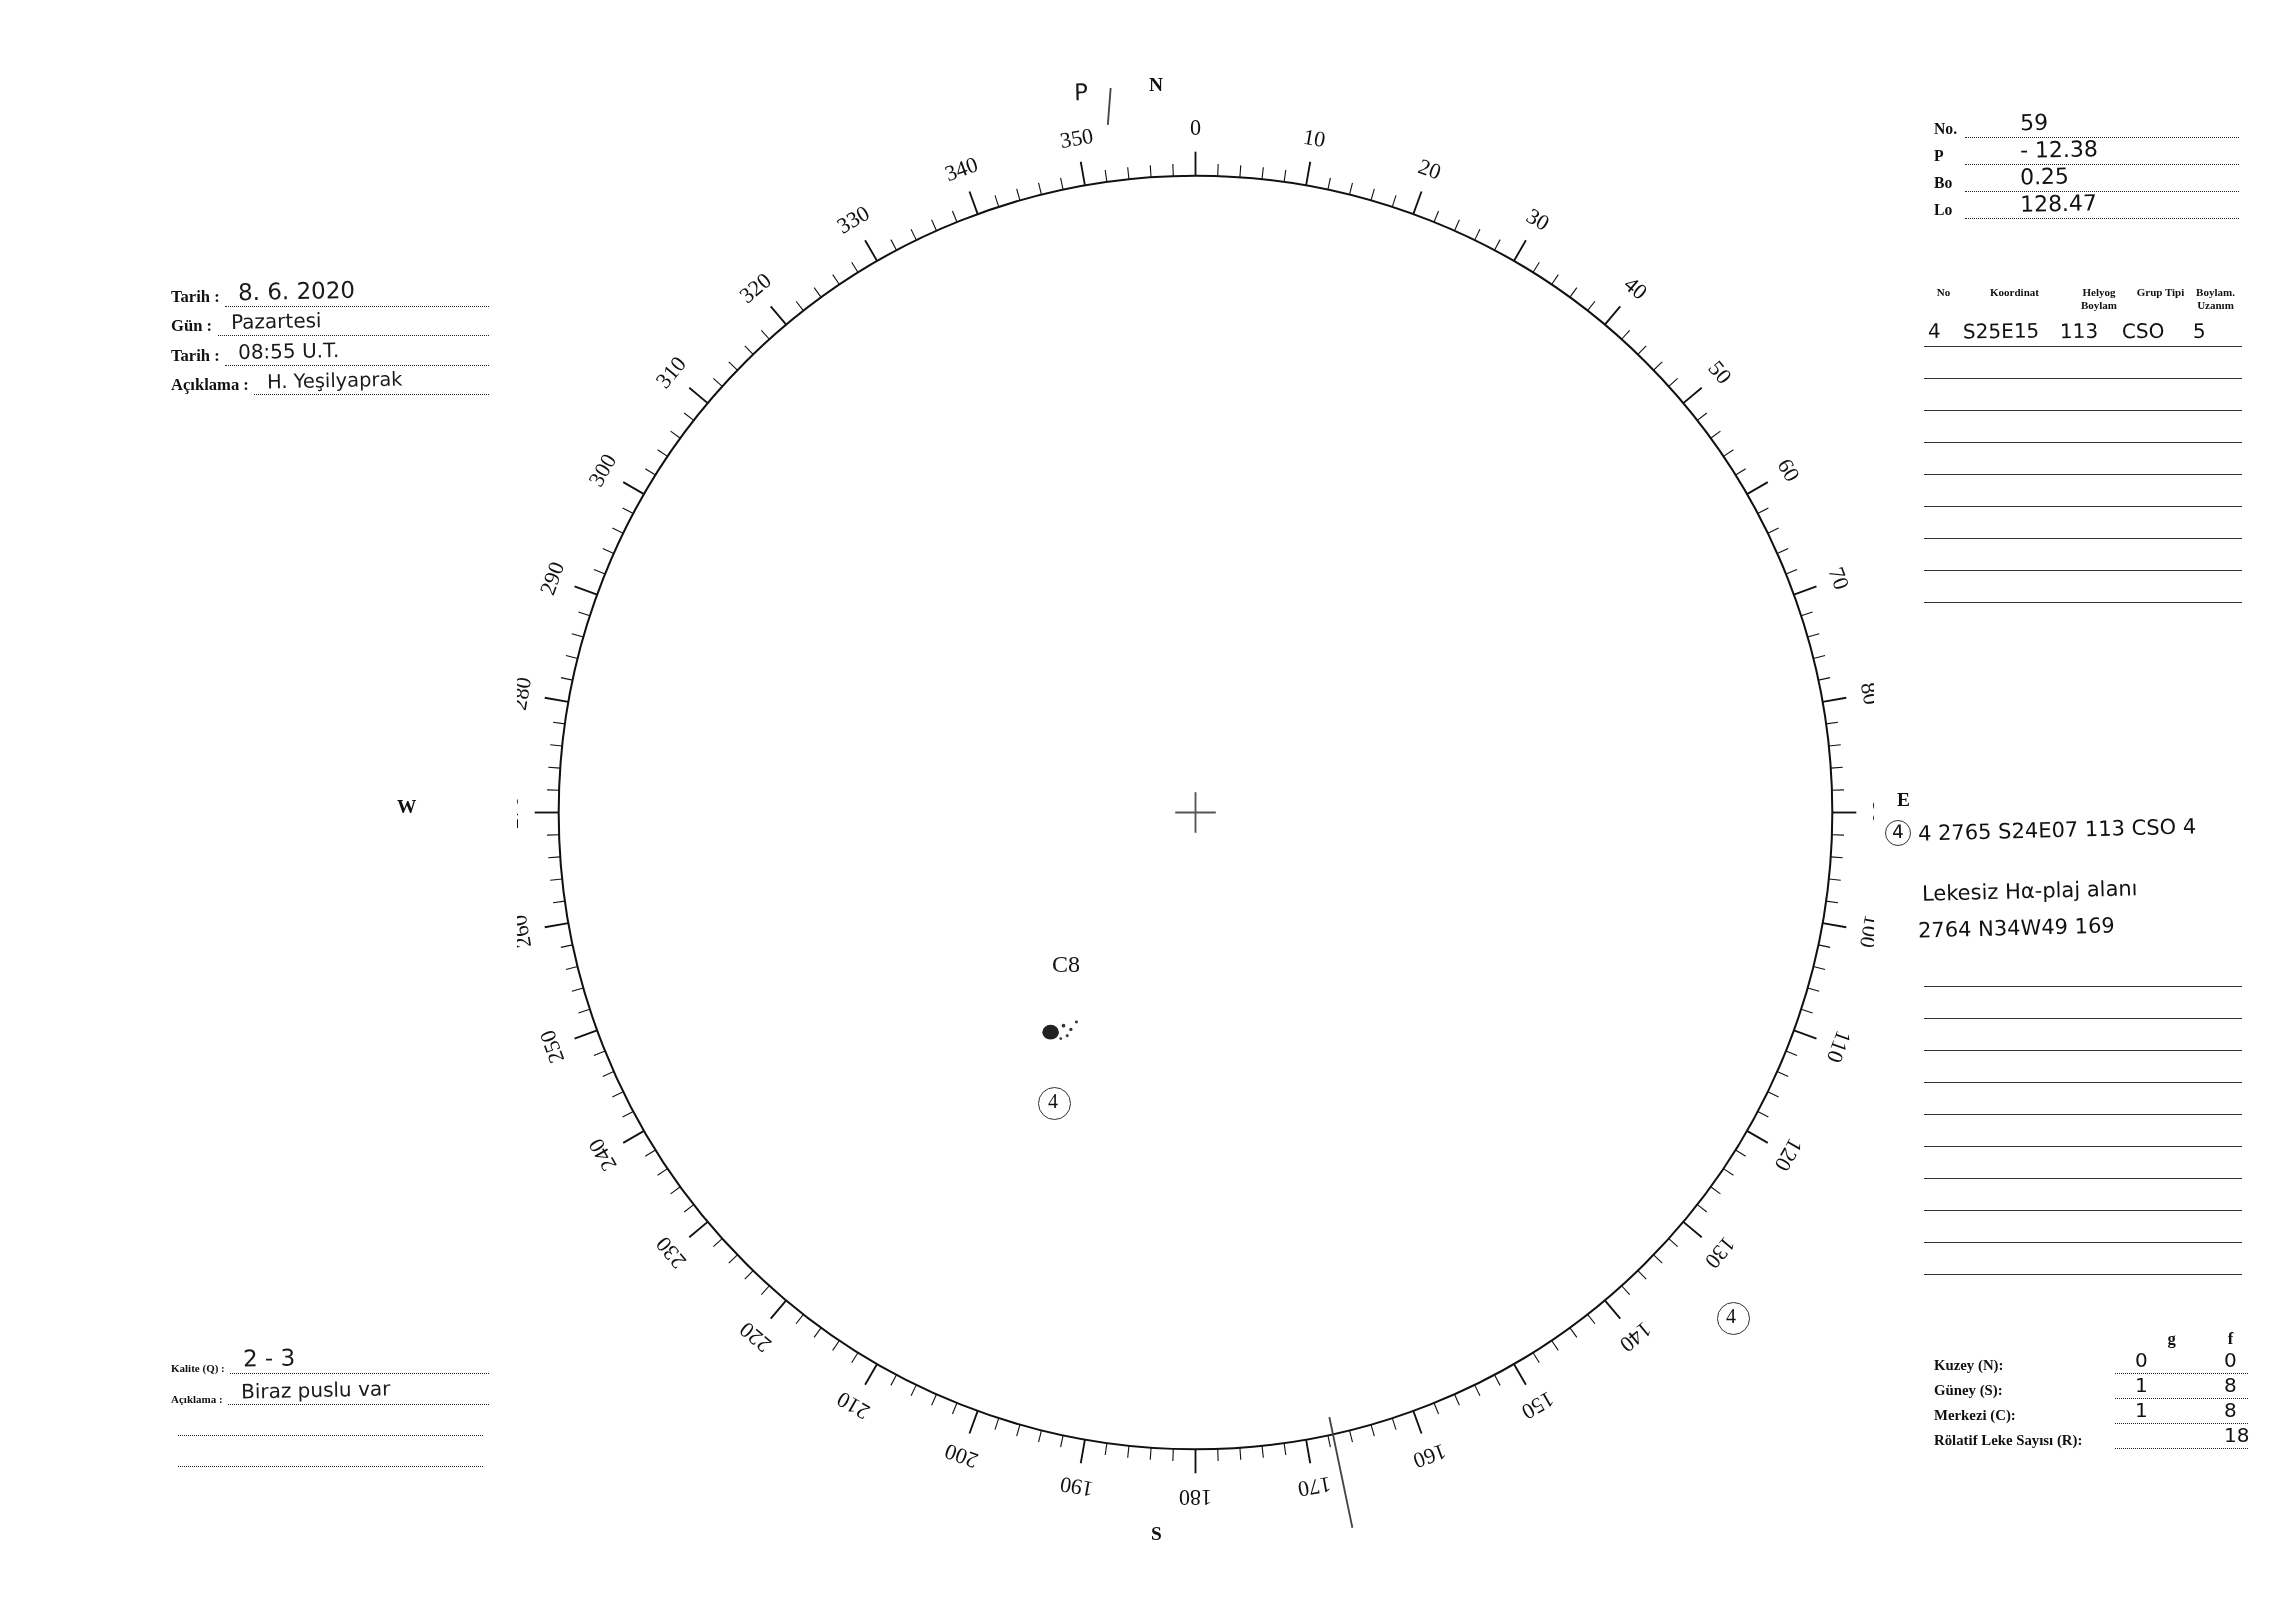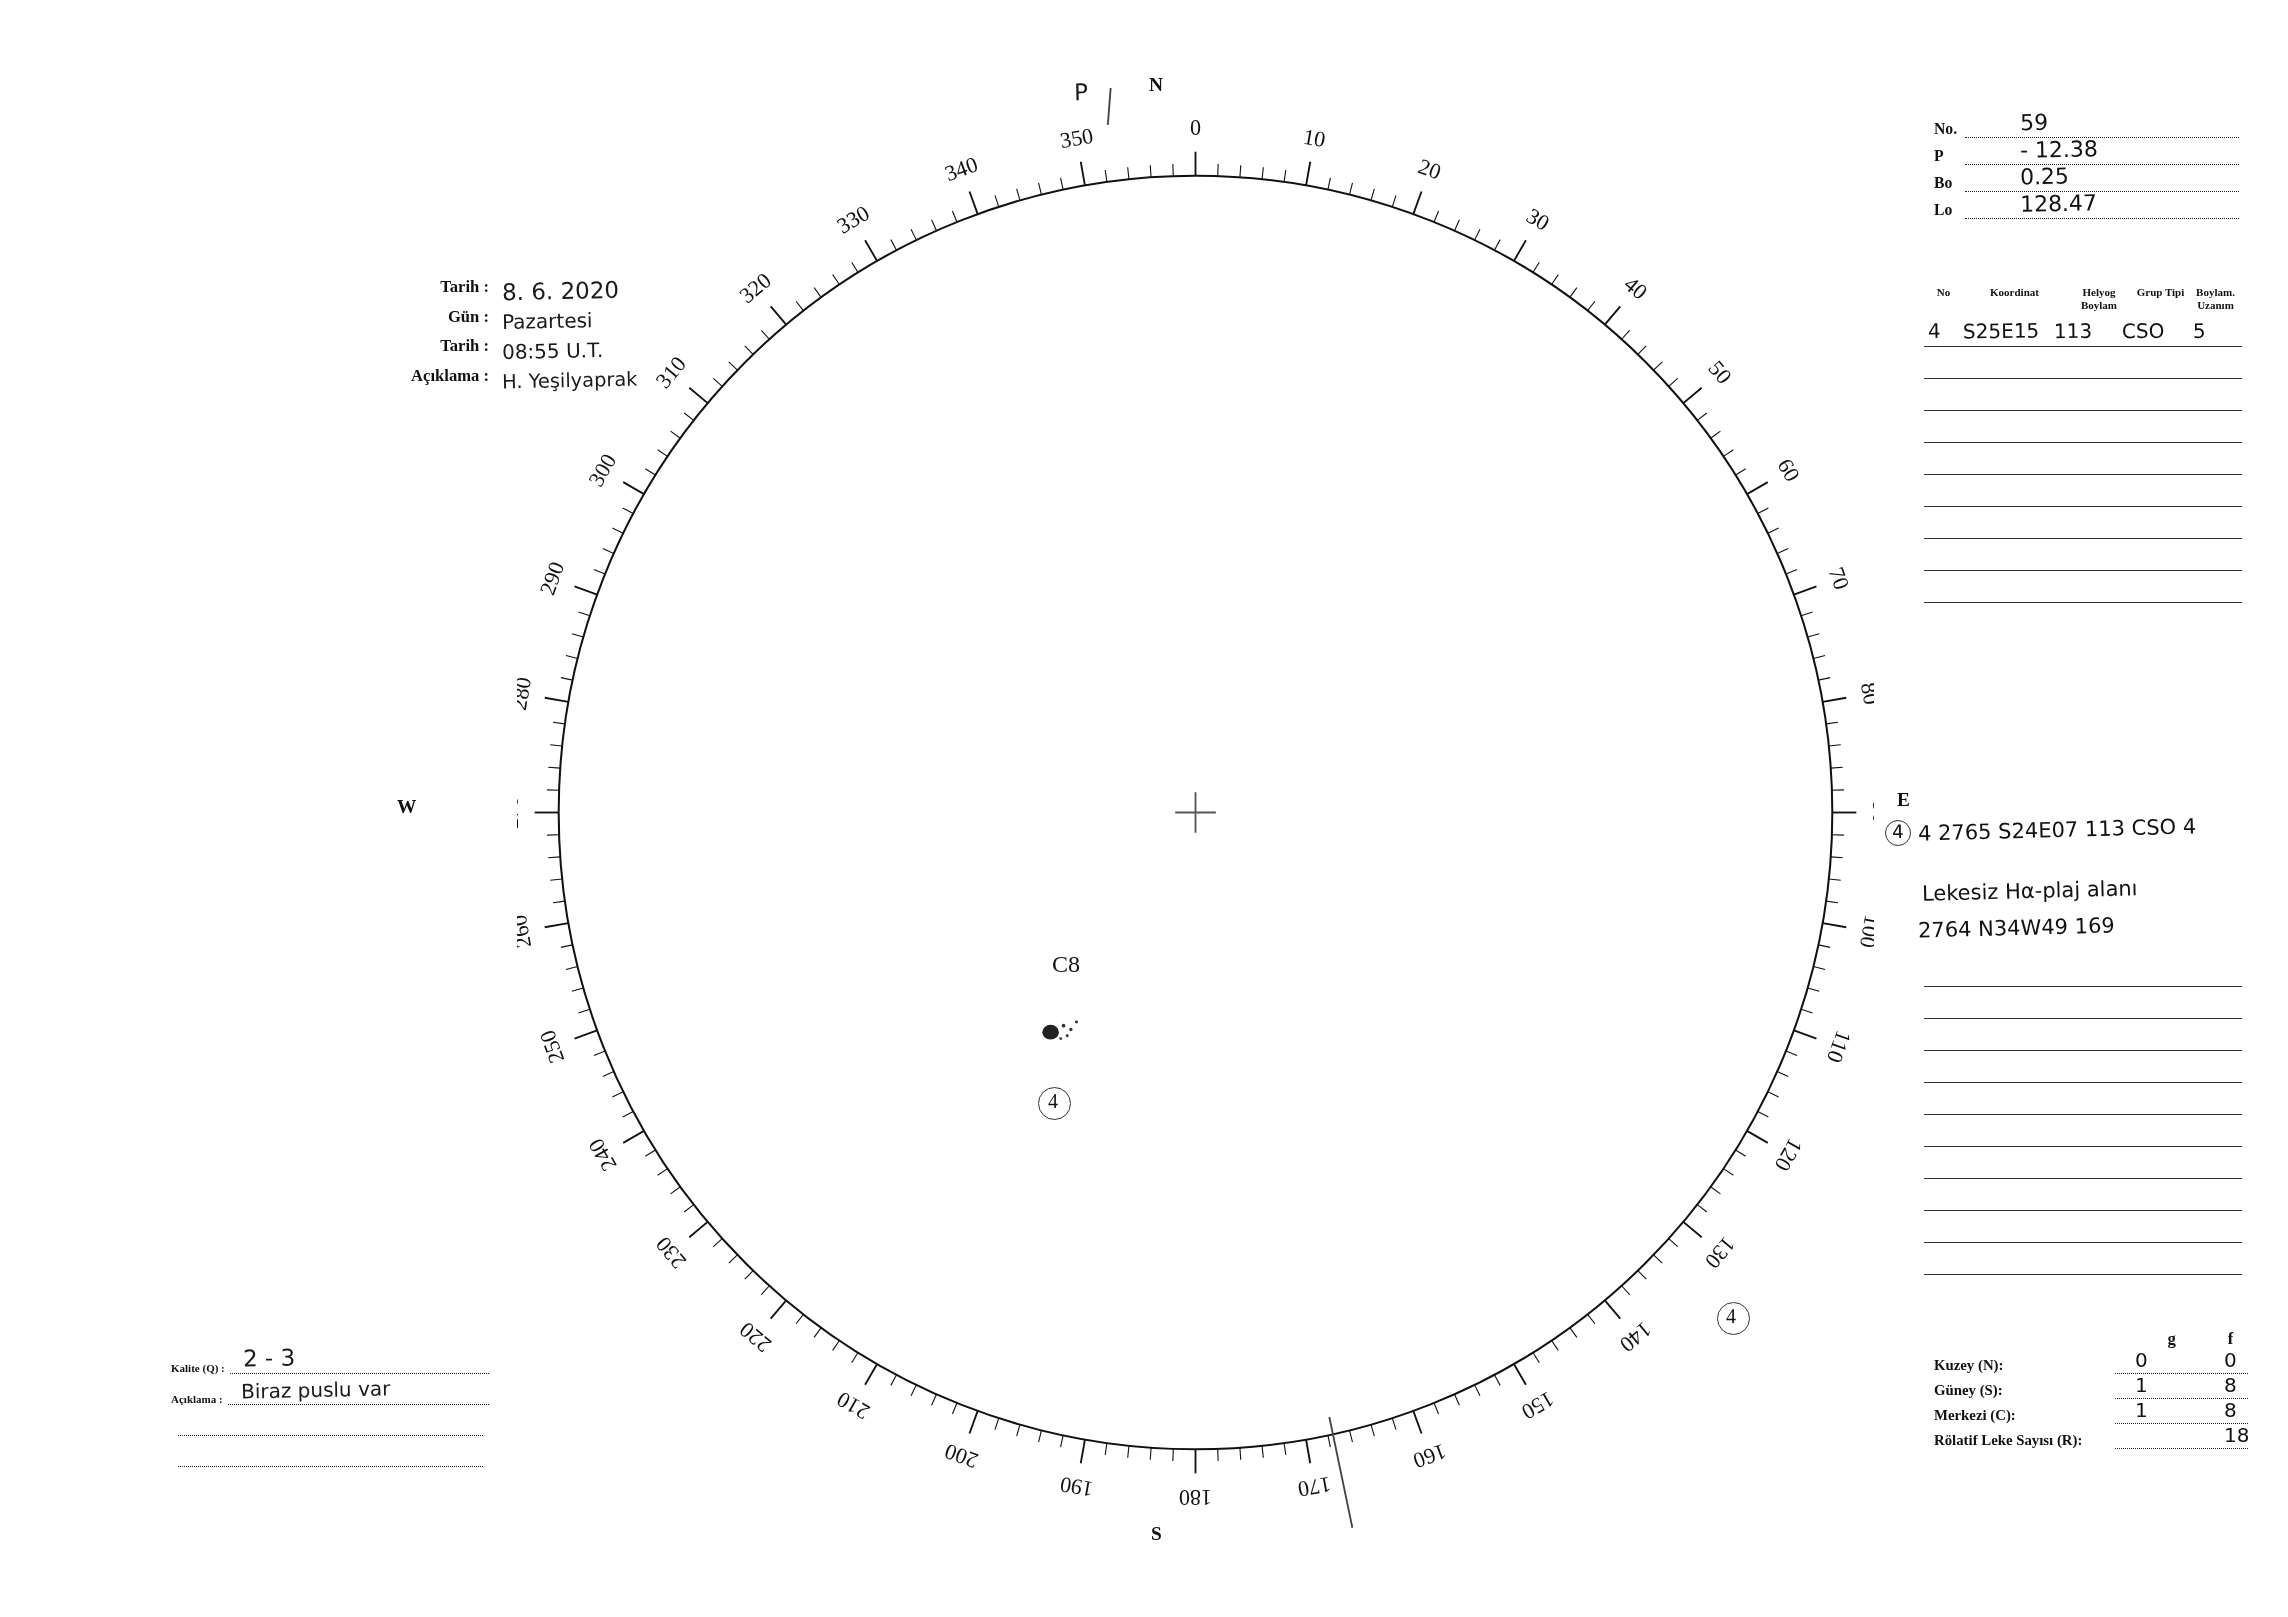--- a/index.html
+++ b/index.html
@@ -8,21 +8,21 @@
 
   
   .hdr{position:absolute;left:138px;top:88px;width:388px;text-align:center;}
   .hdr .l1{font-family:"Liberation Serif",serif;font-weight:bold;font-size:19.4px;letter-spacing:0.3px;}
   .hdr .l2{font-weight:bold;font-size:19.4px;margin-top:3.7px;}
   .hdr .ve{font-size:15.7px;margin-top:2.8px;}
   .hdr .l3{font-weight:bold;font-size:18.5px;margin-top:2.8px;}
   .hdr .title{font-weight:bold;font-size:21px;margin-top:20px;letter-spacing:0.9px;}
 
   .fields{position:absolute;left:171px;top:277px;width:318px;}
-  .frow{display:flex;align-items:flex-end;height:29.5px;flex-direction:column;}
+  .frow{display:flex;align-items:flex-end;height:29.5px;}
   .flabel{font-size:16.6px;font-weight:bold;white-space:nowrap;}
   .fdots{flex:1;border-bottom:1.4px dotted #222;margin-left:5.5px;position:relative;height:24px;}
   .hw{font-family:"DejaVu Sans",sans-serif;font-size:23px;color:#1a1a1a;
       position:absolute;left:13px;bottom:1.8px;white-space:nowrap;
       transform:rotate(-1.2deg);}
   .hw.sm{font-size:20px;}
 
   
   .qual{position:absolute;left:171px;top:1343px;width:318px;}
   .qrow{display:flex;align-items:flex-end;height:31px;}
@@ -415,21 +415,21 @@
     <div class="head">
       <div class="c1">No</div>
       <div class="c2">Koordinat</div>
       <div class="c3">Helyog Boylam</div>
       <div class="c4">Grup Tipi</div>
       <div class="c5">Boylam. Uzanım</div>
     </div>
     <div class="tline">
       <span class="rowhw" style="left:3.7px;">4</span>
       <span class="rowhw" style="left:39px;">S25E15</span>
-      <span class="rowhw" style="left:130px;">113</span>
+      <span class="rowhw" style="left:136px;">113</span>
       <span class="rowhw" style="left:198px;">CSO</span>
       <span class="rowhw" style="left:269px;">5</span>
     </div>
     <div class="tline"></div>
     <div class="tline"></div>
     <div class="tline"></div>
     <div class="tline"></div>
     <div class="tline"></div>
     <div class="tline"></div>
     <div class="tline"></div>

